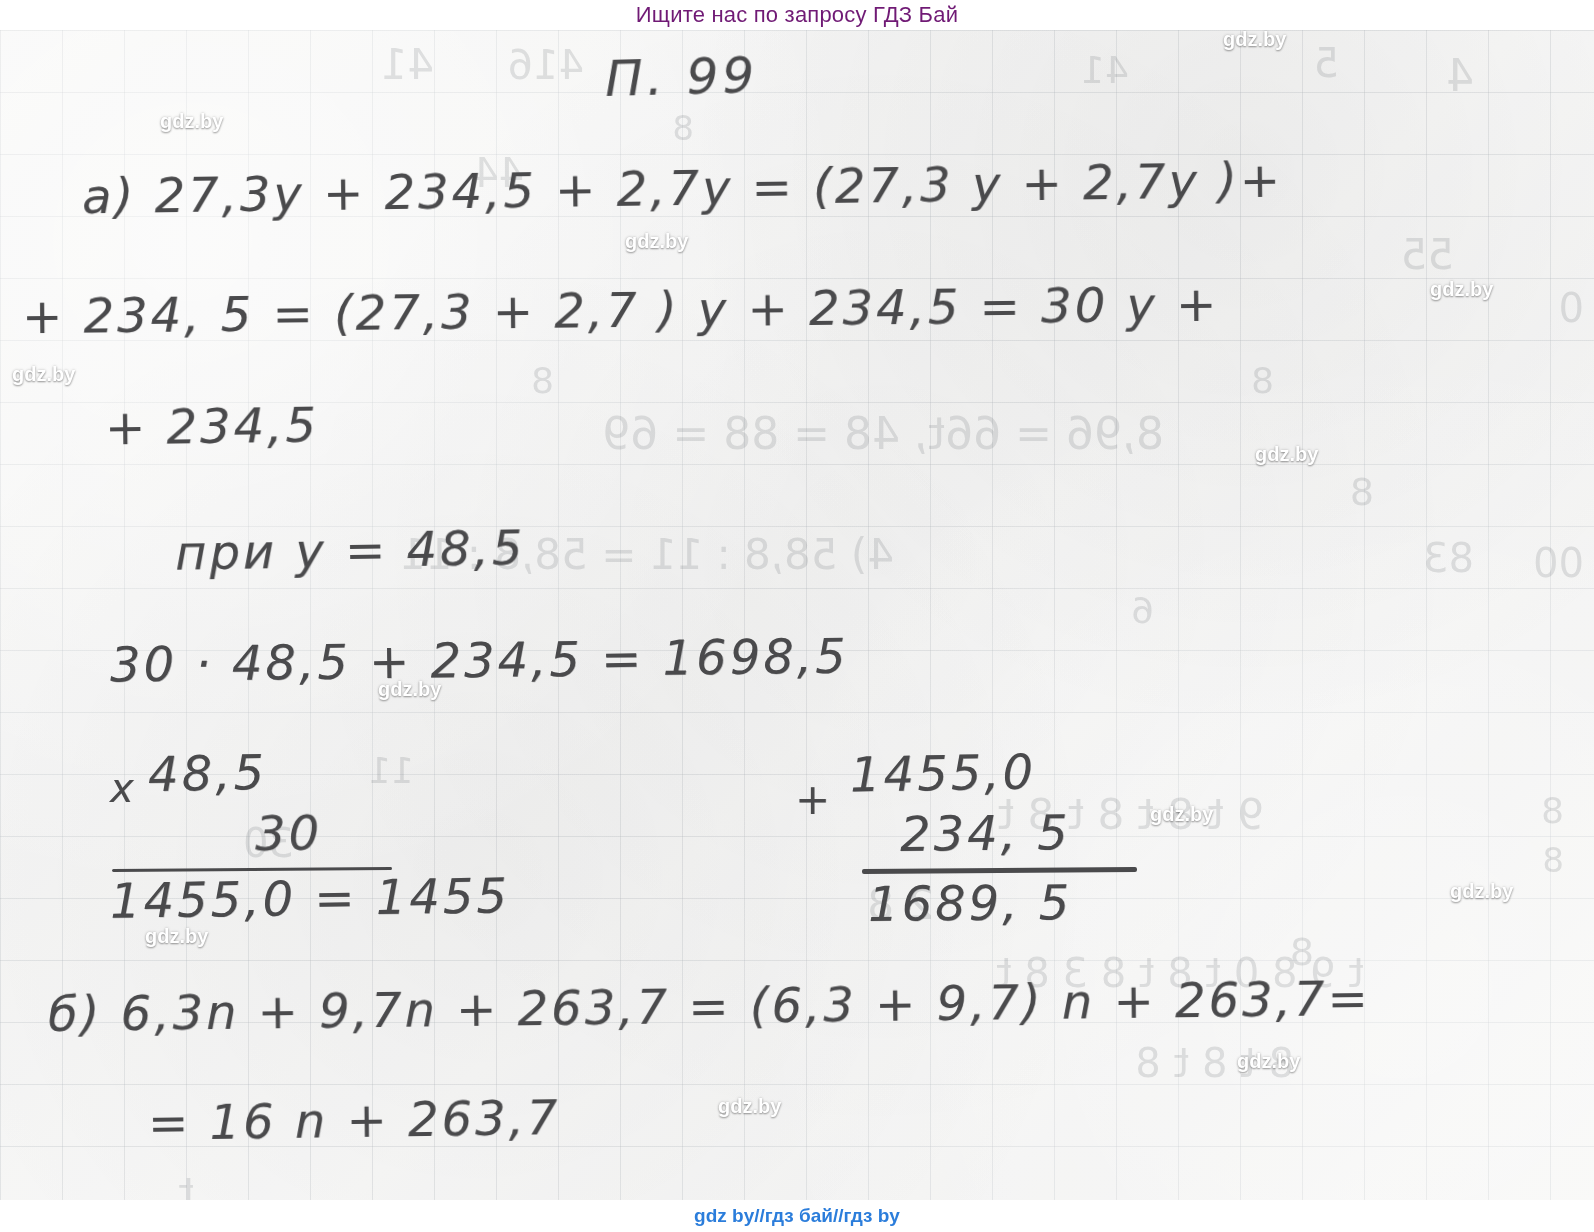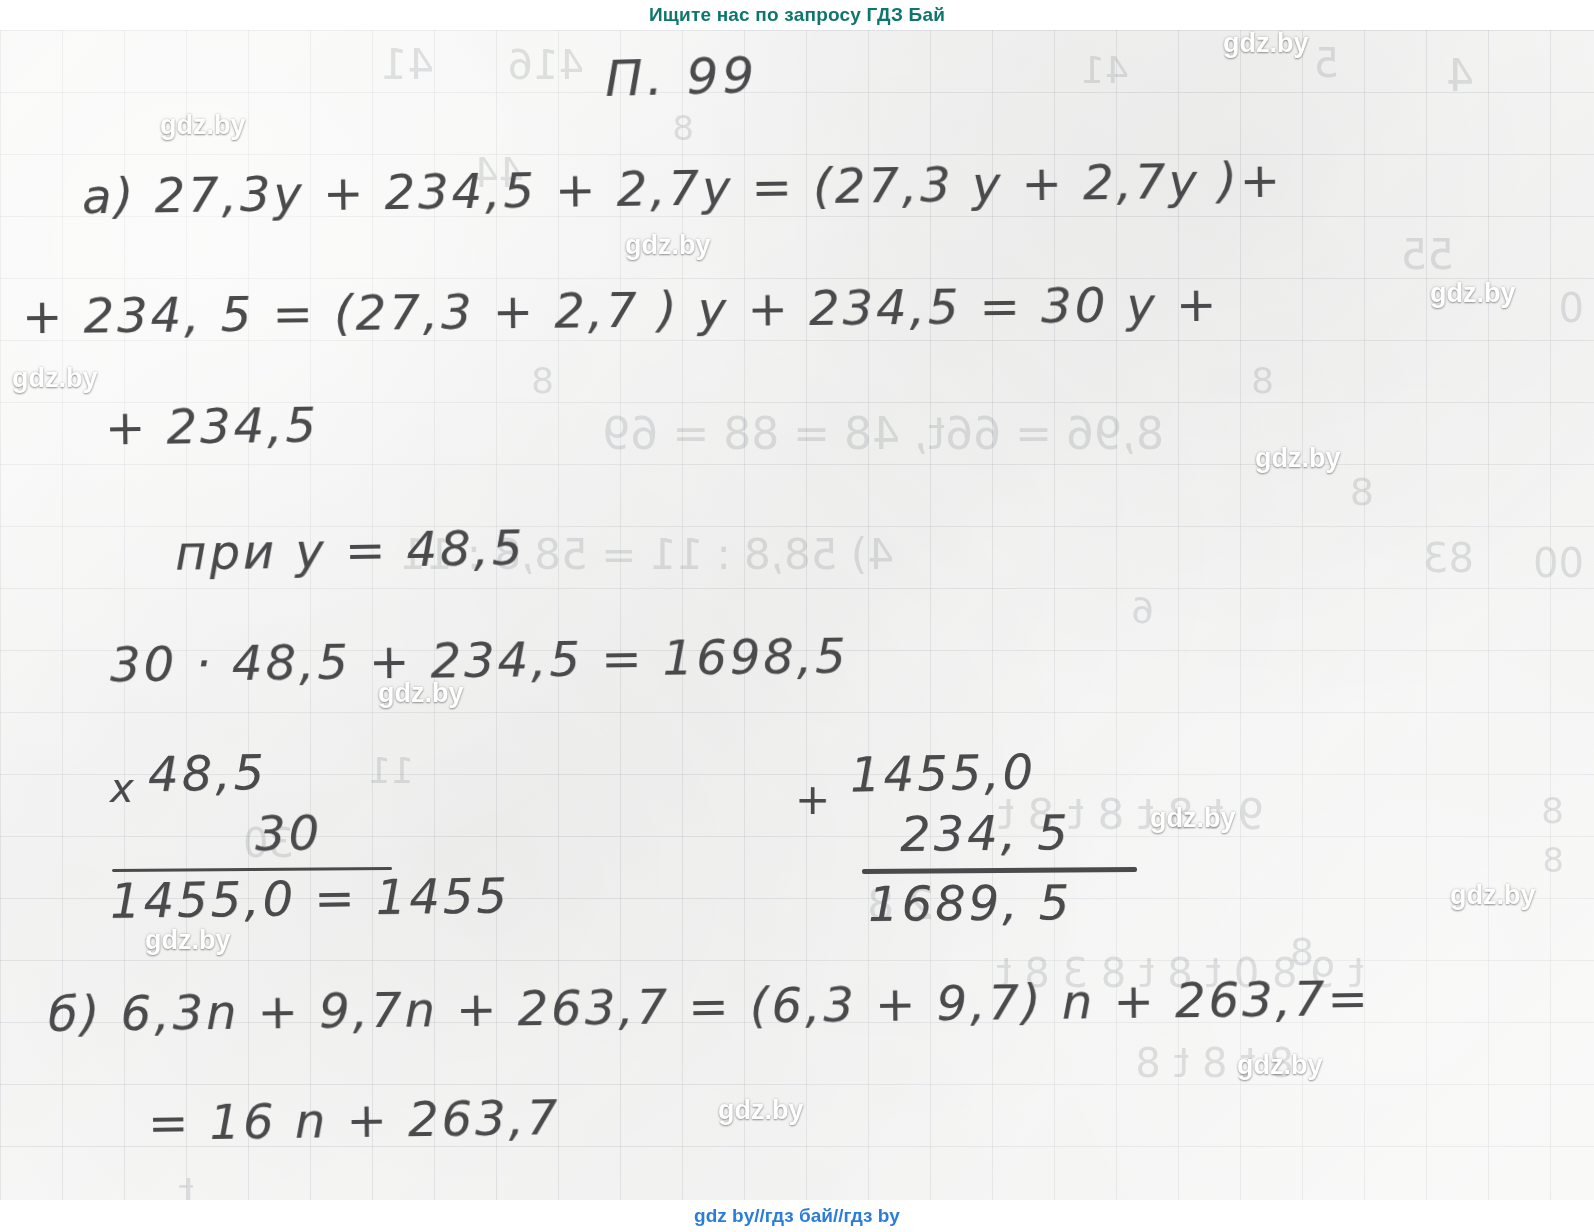--- a/index.html
+++ b/index.html
@@ -21,23 +21,23 @@
     top: 0; left: 0;
     width: 1594px;
     height: 30px;
     display: flex;
     align-items: center;
     justify-content: center;
     z-index: 40;
     background: #ffffff;
   }
   .top-banner span {
-    color: #0f766e;
-    font-size: 19px;
-    font-weight: bold;
+    color: #701a75;
+    font-size: 22px;
+    font-weight: normal;
     letter-spacing: 0.2px;
   }
   .bottom-banner {
     position: absolute;
     left: 0;
     bottom: 0;
     width: 1594px;
     height: 32px;
     display: flex;
     align-items: center;
@@ -125,21 +125,21 @@
     height: 3px;
     background: #4a4a4c;
     border-radius: 2px;
     transform: rotate(-0.4deg);
   }
 
   
   .wm {
     position: absolute;
     color: #ffffff;
-    font-size: 27px;
+    font-size: 20px;
     font-weight: bold;
     font-family: "Liberation Sans", sans-serif;
     text-shadow:
       0 1px 2px rgba(0,0,0,0.35),
       0 0 3px rgba(0,0,0,0.22);
     pointer-events: none;
     z-index: 30;
   }
 </style>
 </head>

